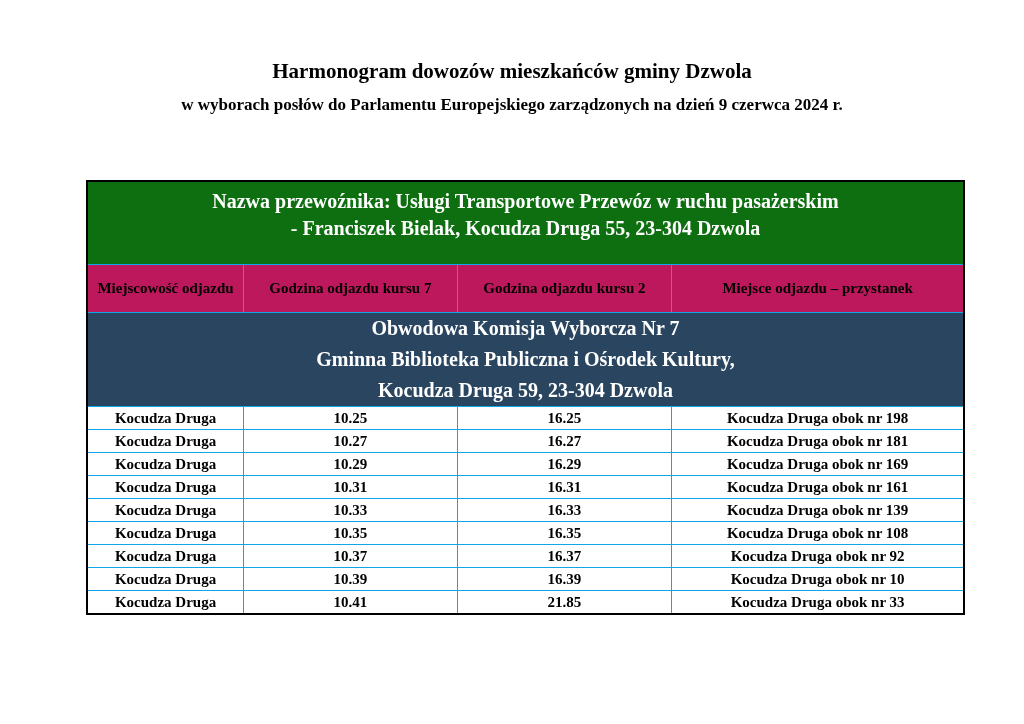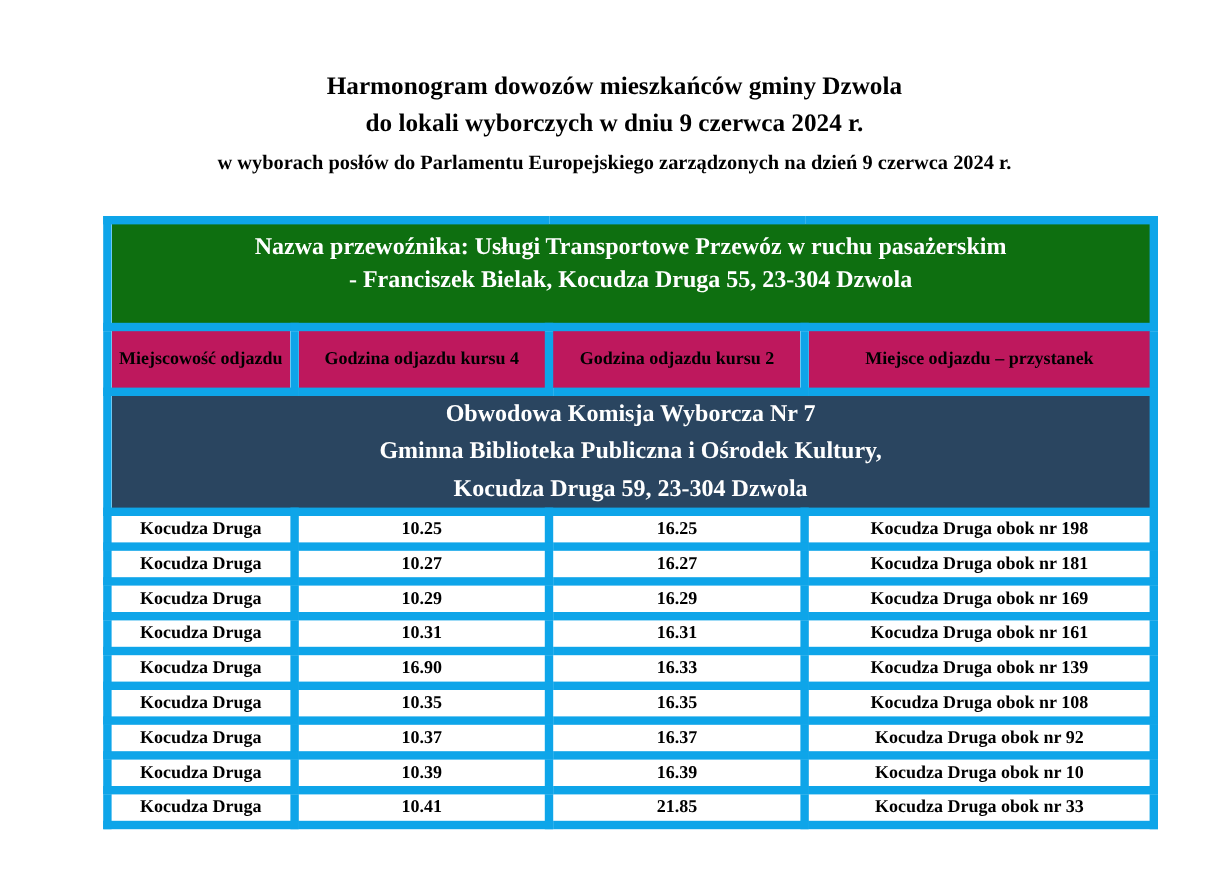--- a/index.html
+++ b/index.html
@@ -40,21 +40,21 @@
     left: 86px;
     width: 879px;
   }
   table.schedule {
     width: 100%;
     border-collapse: collapse;
     table-layout: fixed;
     border: 2px solid #000000;
   }
   table.schedule td, table.schedule th {
-    border: 7px solid #0ea5e9;
+    border: 1px solid #0ea5e9;
     text-align: center;
     vertical-align: middle;
     padding: 0 4px;
     overflow: hidden;
   }
   .carrier-cell {
     background: #0e6f10;
     color: #ffffff;
     font-size: 20px;
     font-weight: bold;
@@ -88,42 +88,41 @@
     line-height: 22px;
   }
 </style>
 </head>
 <body>
 
 <div class="page">
 
   <div class="doc-header">
     <div class="doc-title-line">Harmonogram dowozów mieszkańców gminy Dzwola</div>
-    <div class="doc-title-line">do lokali wyborczych w dniu 9 czerwca 2024 r.</div>
     <div class="doc-subtitle">w wyborach posłów do Parlamentu Europejskiego zarządzonych na dzień 9 czerwca 2024 r.</div>
   </div>
 
   <div class="schedule-table-wrap">
     <table class="schedule">
       <colgroup>
         <col style="width:17.86%">
         <col style="width:24.35%">
         <col style="width:24.46%">
         <col style="width:33.33%">
       </colgroup>
       <tbody>
         <tr>
           <td class="carrier-cell" colspan="4">
             <div>Nazwa przewoźnika: Usługi Transportowe Przewóz w ruchu pasażerskim</div>
             <div>- Franciszek Bielak, Kocudza Druga 55, 23-304 Dzwola</div>
           </td>
         </tr>
         <tr class="cols-row">
           <th>Miejscowość odjazdu</th>
-          <th>Godzina odjazdu kursu 4</th>
+          <th>Godzina odjazdu kursu 7</th>
           <th>Godzina odjazdu kursu 2</th>
           <th>Miejsce odjazdu – przystanek</th>
         </tr>
         <tr>
           <td class="commission-cell" colspan="4">
             <div>Obwodowa Komisja Wyborcza Nr 7</div>
             <div>Gminna Biblioteka Publiczna i Ośrodek Kultury,</div>
             <div>Kocudza Druga 59, 23-304 Dzwola</div>
           </td>
         </tr>
@@ -146,21 +145,21 @@
           <td>Kocudza Druga obok nr 169</td>
         </tr>
         <tr class="data-row">
           <td>Kocudza Druga</td>
           <td>10.31</td>
           <td>16.31</td>
           <td>Kocudza Druga obok nr 161</td>
         </tr>
         <tr class="data-row">
           <td>Kocudza Druga</td>
-          <td>16.90</td>
+          <td>10.33</td>
           <td>16.33</td>
           <td>Kocudza Druga obok nr 139</td>
         </tr>
         <tr class="data-row">
           <td>Kocudza Druga</td>
           <td>10.35</td>
           <td>16.35</td>
           <td>Kocudza Druga obok nr 108</td>
         </tr>
         <tr class="data-row">

